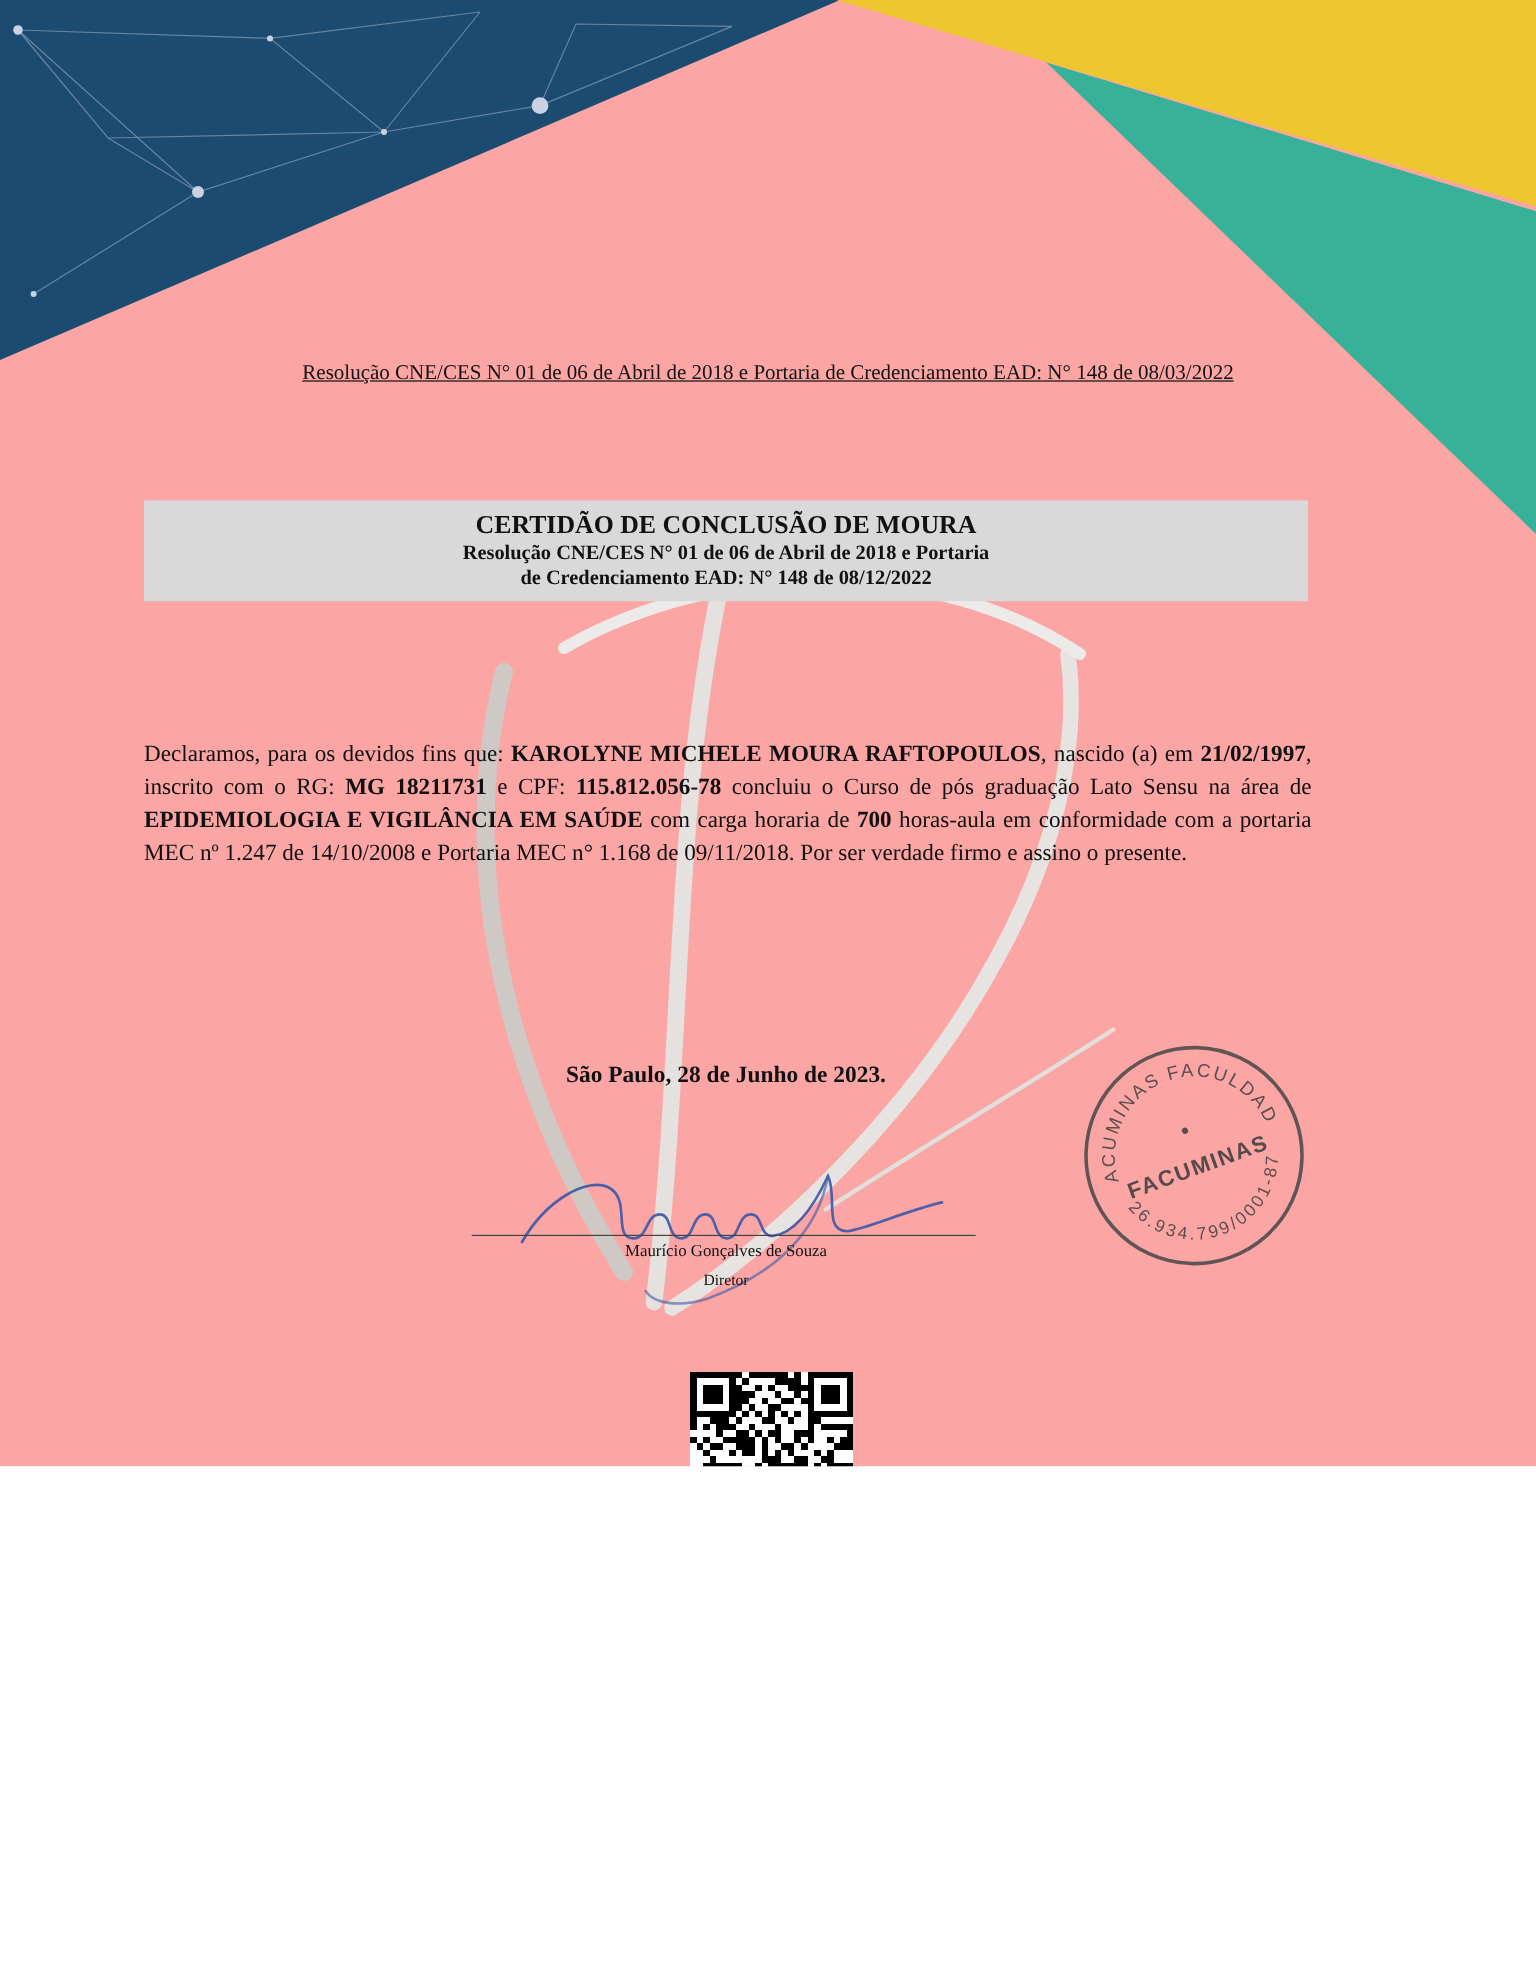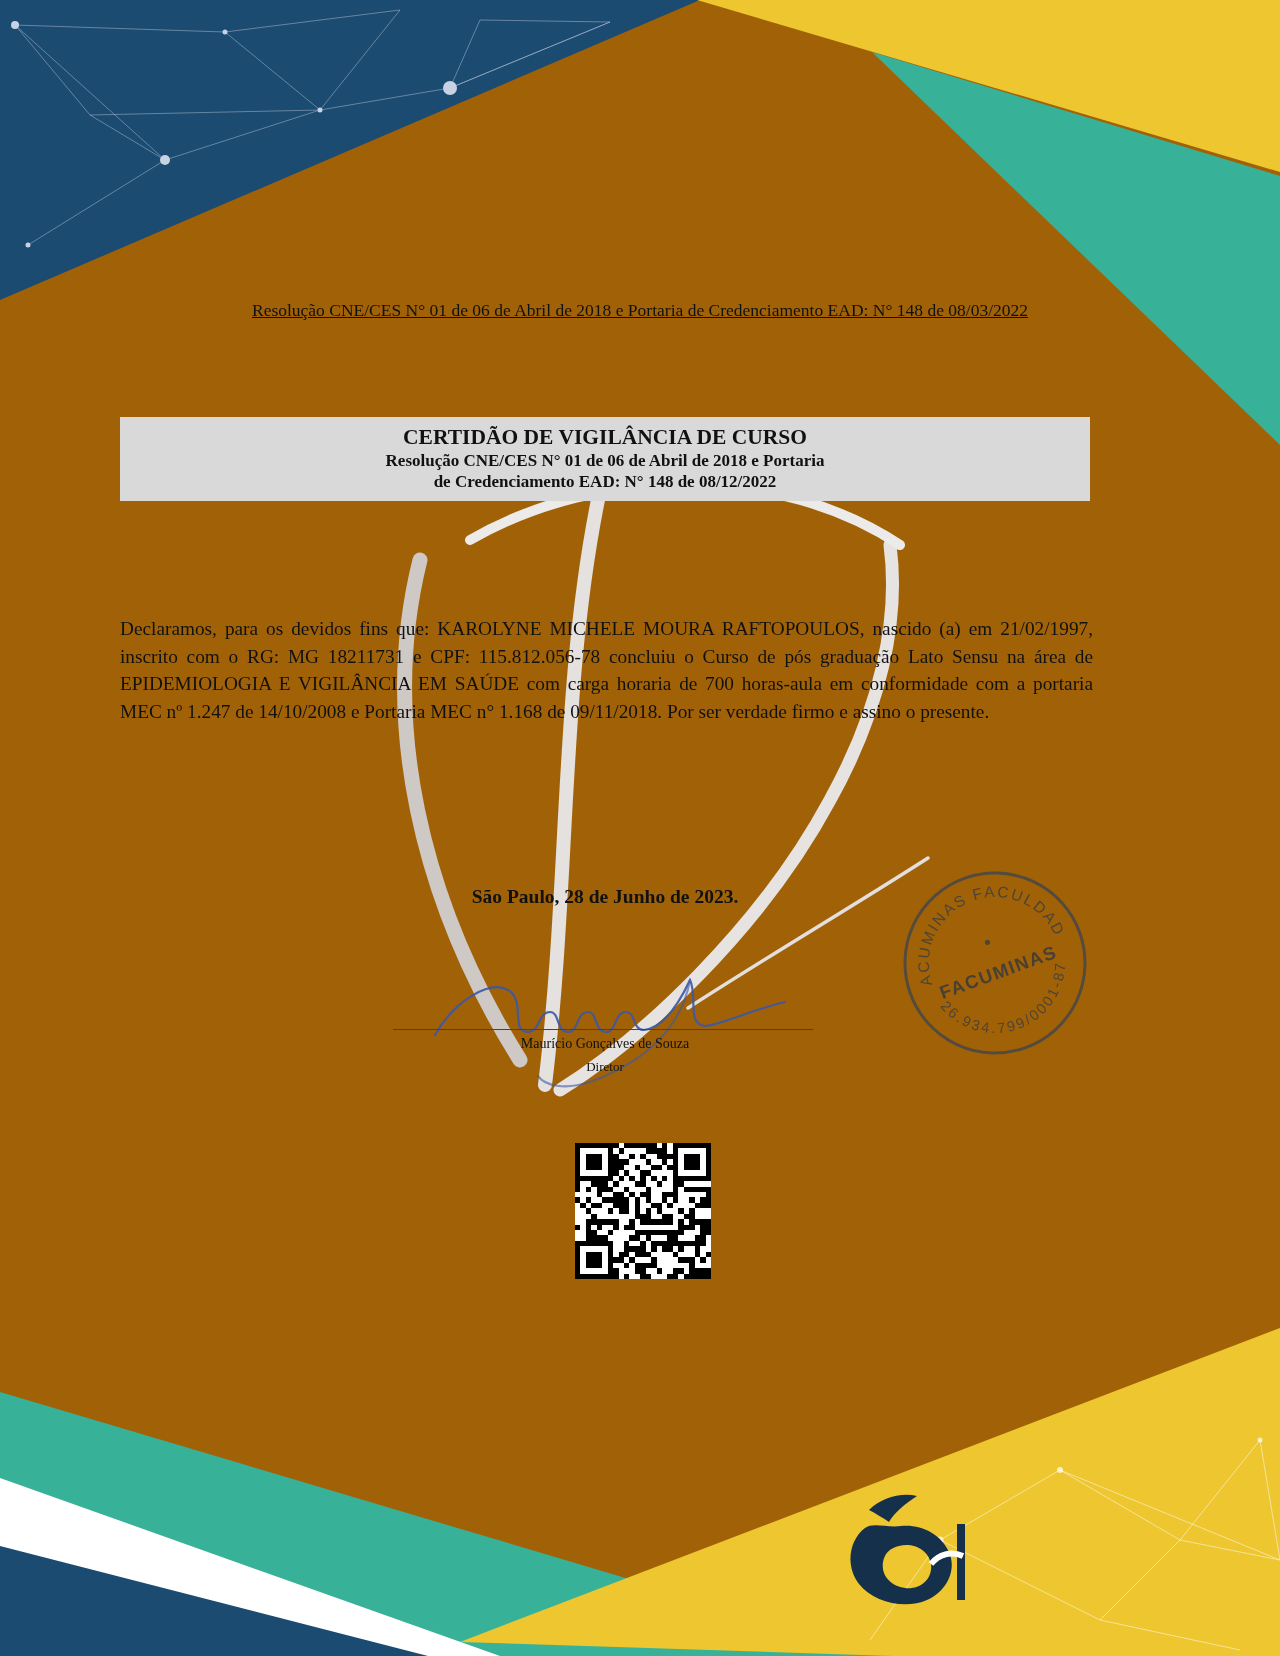--- a/index.html
+++ b/index.html
@@ -1,28 +1,28 @@
 <!DOCTYPE html>
 <html><head>
 <meta charset="utf-8">
 <style>
   html,body{margin:0;padding:0;background:#fff;}
-  .canvas{position:relative;width:1280px;height:1656px;background:#a16207;overflow:hidden;
+  .canvas{position:relative;width:1280px;height:1222px;background:#fca5a5;overflow:hidden;
           font-family:"Liberation Serif", serif;color:#111;}
   .bg{position:absolute;inset:0;width:1280px;height:1656px;}
   .abs{position:absolute;}
   .center{text-align:center;}
   .header-line{left:95px;top:300px;width:1090px;font-size:17.5px;}
   .header-line span{text-decoration:underline;}
   .title-block{left:120px;top:417px;width:970px;height:84px;background:#d9d9d9;}
   .title-main{font-size:21.5px;font-weight:bold;margin-top:7px;line-height:26px;}
   .title-sub{font-size:17px;font-weight:bold;line-height:21px;}
   .body-par{left:120px;top:596px;width:973px;font-size:19.3px;line-height:27.6px;
             text-align:justify;}
-  .b{font-weight:normal;}
+  .b{font-weight:bold;}
   .date-line{left:120px;top:886px;width:970px;font-size:19.5px;font-weight:bold;}
   .sig-line{left:393px;top:1029px;width:420px;height:1px;background:#444;}
   .sig-name{left:370px;top:1036px;width:470px;font-size:14px;}
   .sig-role{left:370px;top:1059px;width:470px;font-size:13px;}
   .footer-line{left:120px;top:1385px;width:970px;font-size:15.5px;letter-spacing:.4px;}
   .qr{left:575px;top:1143px;width:136px;height:136px;}
   .stamp{left:880px;top:855px;width:230px;height:220px;opacity:.85;}
   .sig-svg{left:360px;top:940px;width:460px;height:160px;}
   .logo-svg{left:835px;top:1488px;width:140px;height:130px;}
 </style>
@@ -70,21 +70,21 @@
       <circle cx="1060" cy="1470" r="3"></circle>
       <circle cx="1260" cy="1440" r="2.5"></circle>
     </g>
   </svg>
 
   <div class="abs header-line center">
     <span>Resolução CNE/CES N° 01 de 06 de Abril de 2018 e Portaria de Credenciamento EAD: N° 148 de 08/03/2022</span>
   </div>
 
   <div class="abs title-block center">
-    <div class="title-main">CERTIDÃO DE VIGILÂNCIA DE CURSO</div>
+    <div class="title-main">CERTIDÃO DE CONCLUSÃO DE MOURA</div>
     <div class="title-sub">Resolução CNE/CES N° 01 de 06 de Abril de 2018 e Portaria</div>
     <div class="title-sub">de Credenciamento EAD: N° 148 de 08/12/2022</div>
   </div>
 
   <p class="abs body-par"><span>Declaramos, para os devidos fins que: </span><span class="b">KAROLYNE MICHELE MOURA RAFTOPOULOS</span><span>, nascido (a) em </span><span class="b">21/02/1997</span><span>, inscrito com o RG: </span><span class="b">MG 18211731</span><span> e CPF: </span><span class="b">115.812.056-78</span><span> concluiu o Curso de pós graduação Lato Sensu na área de </span><span class="b">EPIDEMIOLOGIA E VIGILÂNCIA EM SAÚDE</span><span> com carga horaria de </span><span class="b">700</span><span> horas-aula em conformidade com a portaria MEC nº 1.247 de 14/10/2008 e Portaria MEC n° 1.168 de 09/11/2018. Por ser verdade firmo e assino o presente.</span></p>
 
   <div class="abs date-line center">São Paulo, 28 de Junho de 2023.</div>
 
   <svg class="abs sig-svg" viewBox="0 0 460 160">
     <g fill="none" stroke="#3c57a8" stroke-width="2.2" stroke-linecap="round" opacity="0.9">

